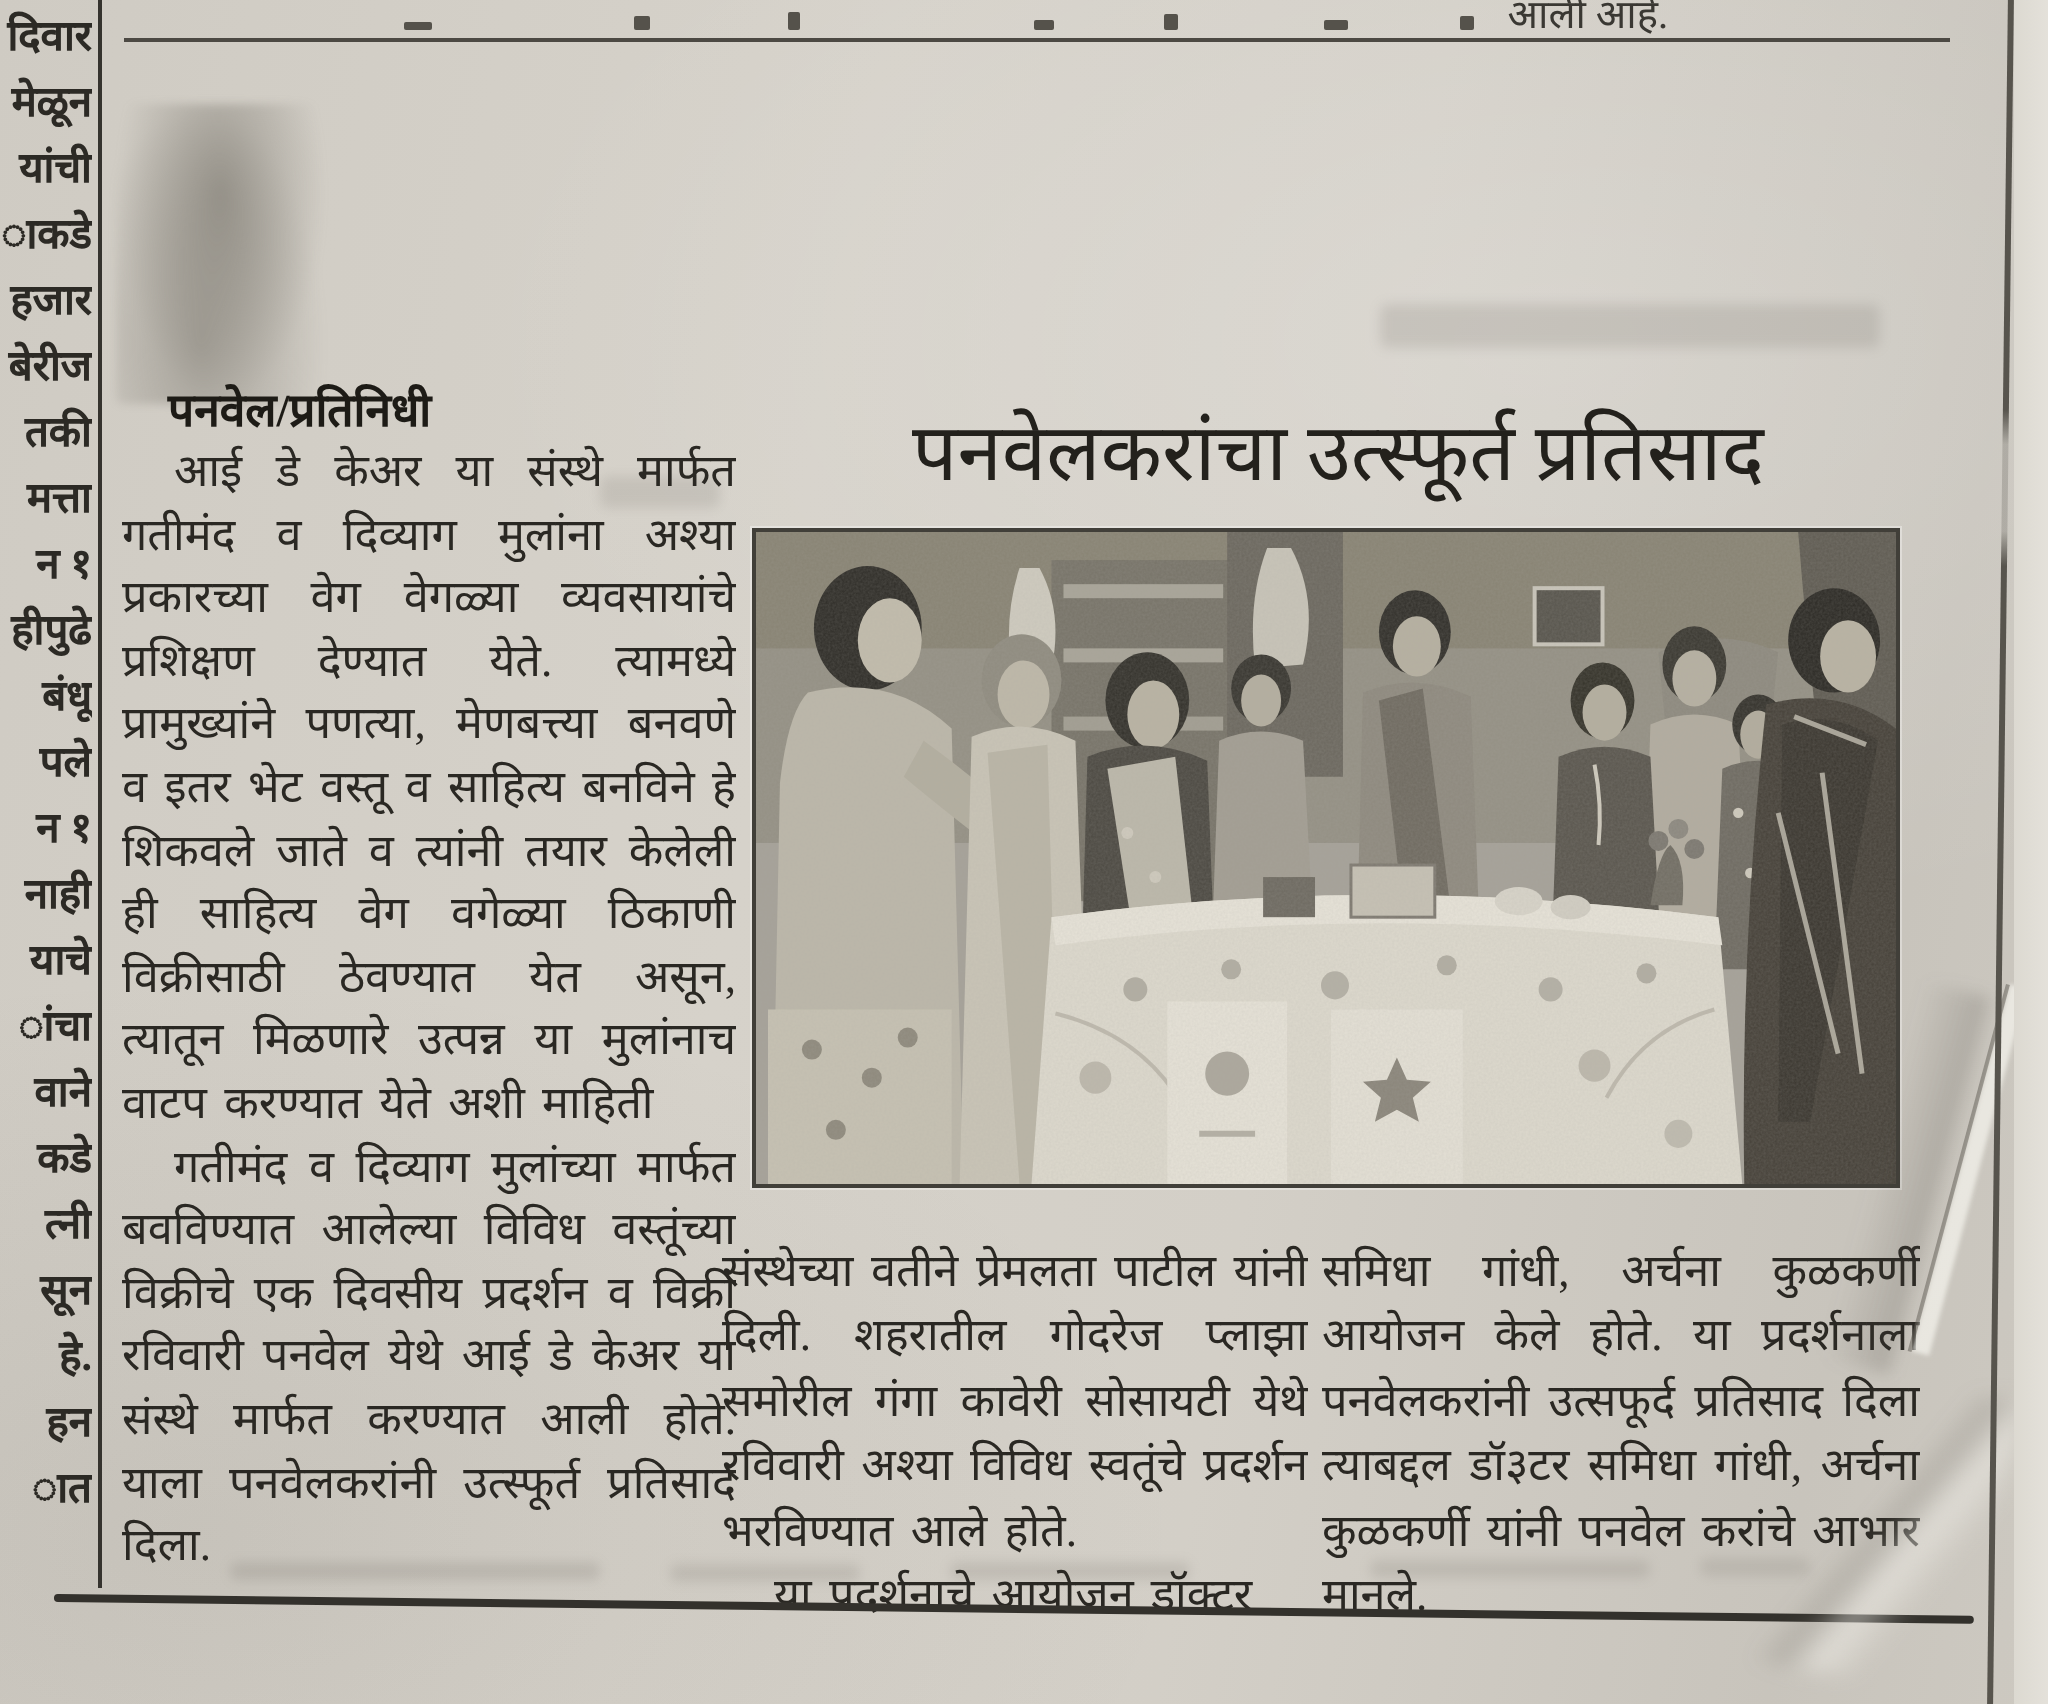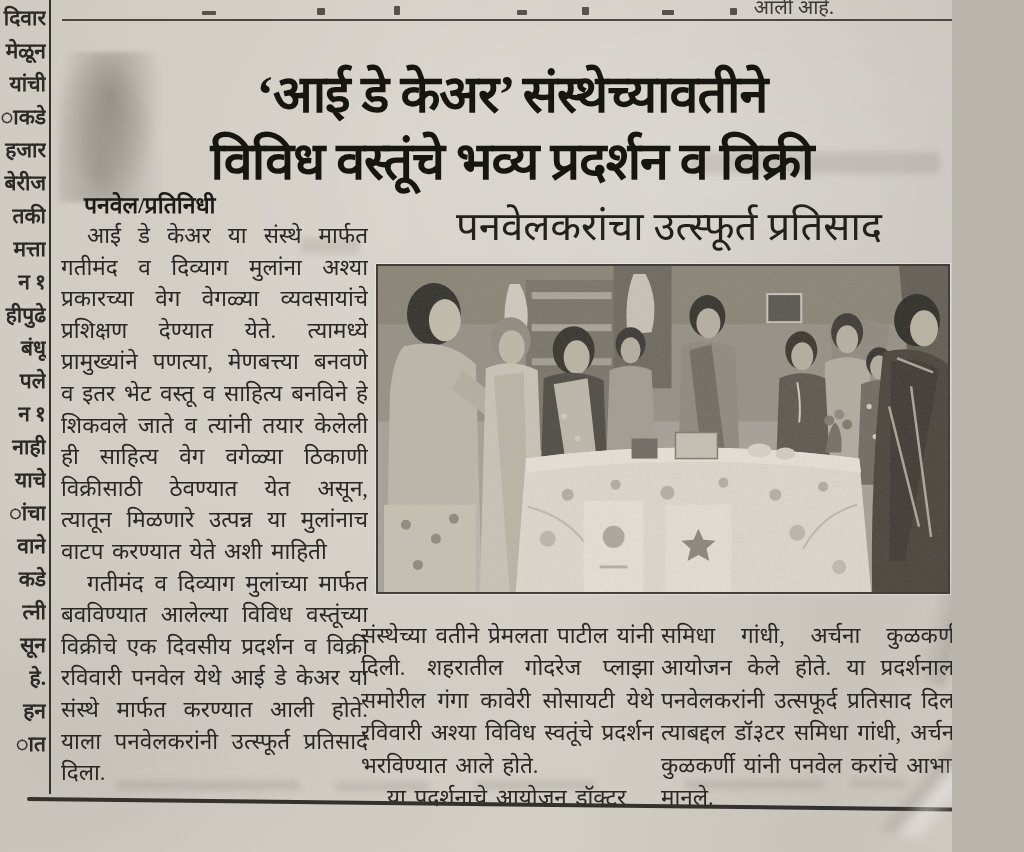--- a/index.html
+++ b/index.html
@@ -1,17 +1,17 @@
 <!DOCTYPE html>
 <html><head>
 <meta charset="utf-8">
 <style>
   html,body{margin:0;padding:0;background:#b9b5ad;}
   .page{
-    position:relative;width:952px;height:852px;overflow:hidden;
+    position:relative;width:1024px;height:852px;overflow:hidden;
     background:
       radial-gradient(ellipse 900px 500px at 75% 20%, rgba(255,255,255,.18), transparent 60%),
       radial-gradient(ellipse 700px 400px at 10% 90%, rgba(90,86,78,.10), transparent 70%),
       linear-gradient(100deg,#cfcbc3 0%,#d6d2ca 38%,#d3cfc7 62%,#c8c4bc 88%,#cdc9c1 100%);
     font-family:"Liberation Serif","DejaVu Serif",serif;
     color:#26241f;
   }
   
   .margin-col{position:absolute;left:0;top:2px;width:46px;text-align:right;
     font-size:21px;font-weight:bold;color:#2c2a25;line-height:33px;}
@@ -124,24 +124,20 @@
 
   <div class="ghost g1"></div>
   <div class="ghost g2"></div>
   <div class="ghost g3"></div>
   <div class="ghost g4"></div>
   <div class="ghost g5"></div>
   <div class="ghost g6"></div>
   <div class="ghost g7"></div>
   <div class="ghost g8"></div>
 
-  <h1 class="headline">
-    <span style="display:block;">‘आई डे केअर’ संस्थेच्यावतीने</span>
-    <span style="display:block;">विविध वस्तूंचे भव्य प्रदर्शन व विक्री</span>
-  </h1>
   <div class="subheadline">पनवेलकरांचा उत्स्फूर्त प्रतिसाद</div>
 
   <div class="byline">पनवेल/प्रतिनिधी</div>
   <div class="body-col">
     <p>आई डे केअर या संस्थे मार्फत गतीमंद व दिव्याग मुलांना अश्या प्रकारच्या वेग वेगळ्या व्यवसायांचे प्रशिक्षण देण्यात येते. त्यामध्ये प्रामुख्यांने पणत्या, मेणबत्त्या बनवणे व इतर भेट वस्तू व साहित्य बनविने हे शिकवले जाते व त्यांनी तयार केलेली ही साहित्य वेग वगेळ्या ठिकाणी विक्रीसाठी ठेवण्यात येत असून, त्यातून मिळणारे उत्पन्न या मुलांनाच वाटप करण्यात येते अशी माहिती</p>
     <p>गतीमंद व दिव्याग मुलांच्या मार्फत बवविण्यात आलेल्या विविध वस्तूंच्या विक्रीचे एक दिवसीय प्रदर्शन व विक्री रविवारी पनवेल येथे आई डे केअर या संस्थे मार्फत करण्यात आली होते. याला पनवेलकरांनी उत्स्फूर्त प्रतिसाद दिला.</p>
   </div>
 
   <figure class="photo" style="margin:0;">
     <svg viewBox="0 0 571 325" preserveAspectRatio="none">

